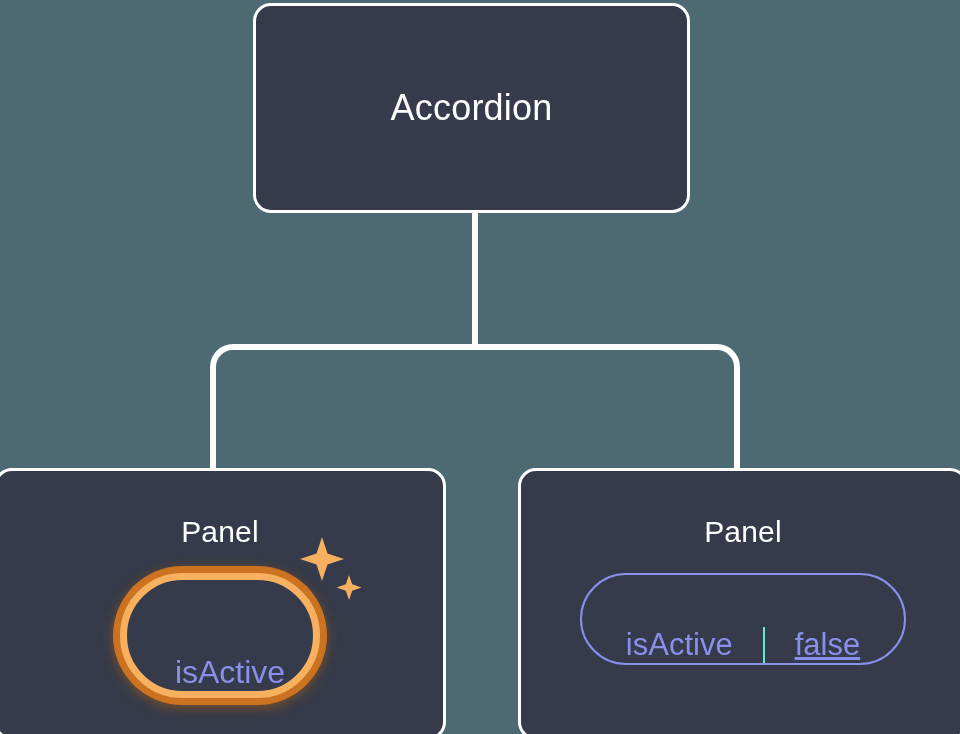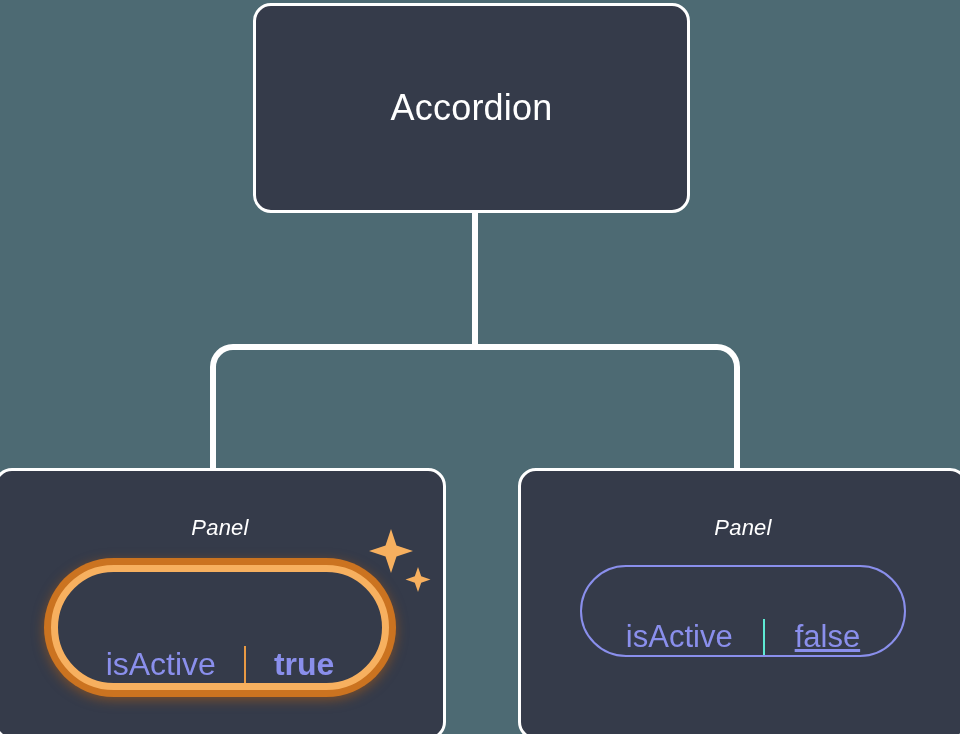--- a/index.html
+++ b/index.html
@@ -75,23 +75,22 @@
   }
   #node-panel-0 {
     left: -6px;
     width: 452px;
   }
   #node-panel-1 {
     left: 518px;
     width: 450px;
   }
   .panel-node .node-title {
-    font-size: 22px;
+    font-size: 30px;
     line-height: 1;
-    font-style: italic;
   }
 
   
   .pill-wrap {
     position: relative;
     margin-top: 26px;
   }
 
   .pill {
     position: relative;
@@ -178,21 +177,20 @@
   <div class="node" id="node-root">
     <div class="node-title">Accordion</div>
   </div>
 
   <div class="node panel-node" id="node-panel-0">
     <div class="node-title">Panel</div>
 
     <div class="pill-wrap">
       <div class="pill highlight">
         <div class="pill-cell pill-key">isActive</div>
-        <div class="pill-cell pill-value">true</div>
       </div>
 
       <svg class="sparkles" viewBox="0 0 66 76" aria-hidden="true">
         <path d="M24 2 L29.5 18.5 L46 24 L29.5 29.5 L24 46 L18.5 29.5 L2 24 L18.5 18.5 Z" fill="#f7b05f"></path>
         <path d="M51 40 L54.2 49.3 L63.5 52.5 L54.2 55.7 L51 65 L47.8 55.7 L38.5 52.5 L47.8 49.3 Z" fill="#f7b05f"></path>
       </svg>
     </div>
   </div>
 
   <div class="node panel-node" id="node-panel-1">

